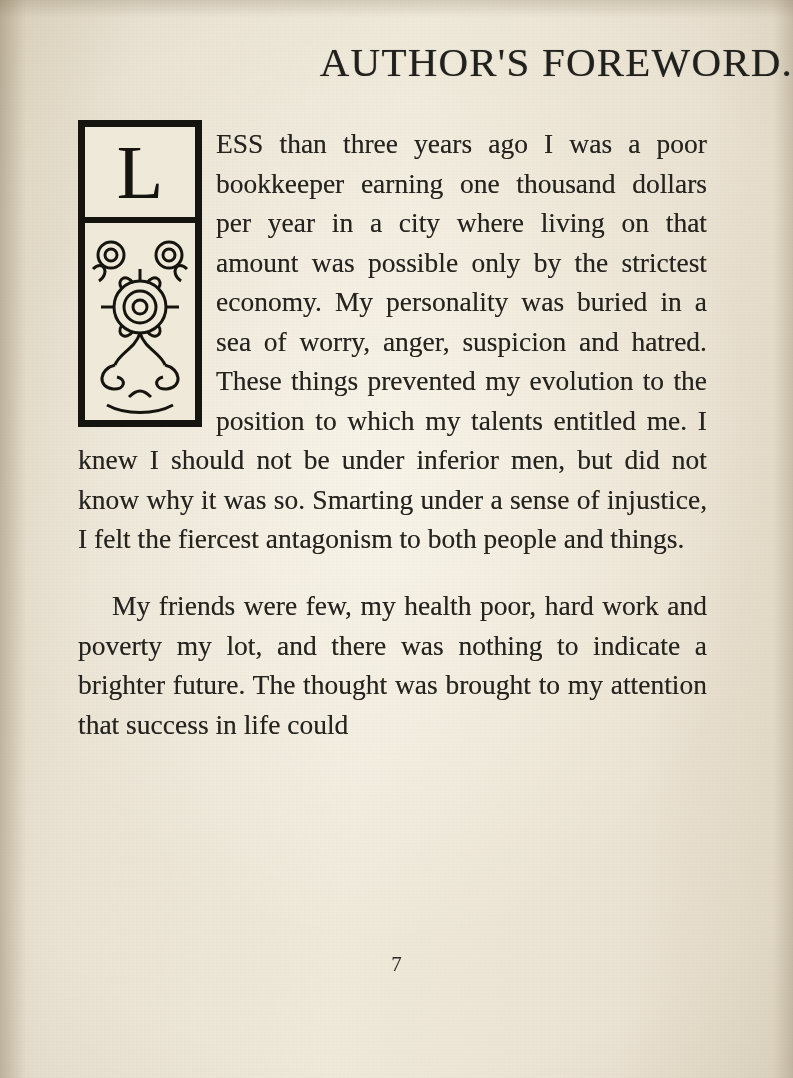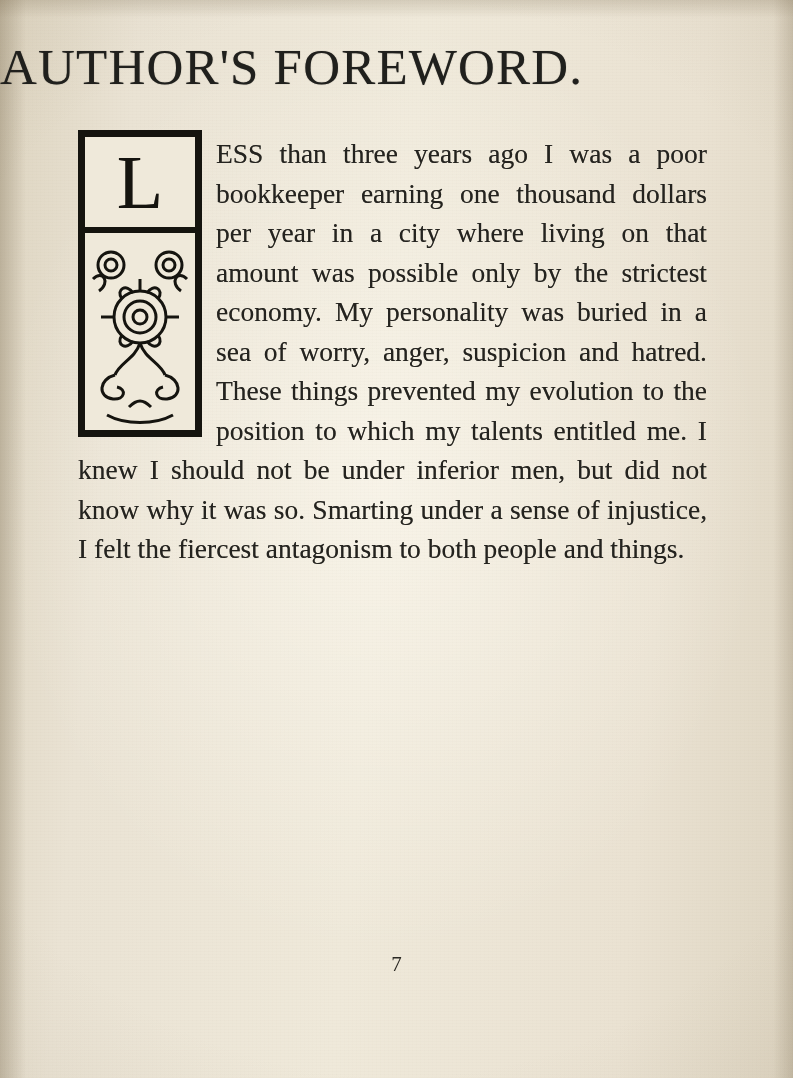--- a/index.html
+++ b/index.html
@@ -56,23 +56,23 @@
 
   .content {
     position: relative;
     z-index: 3;
     padding: 0;
   }
 
   h1.title {
     margin: 0;
     padding: 38px 0 0 0;
-    text-align: left;
+    text-align: right;
     font-family: "Liberation Serif", serif;
-    font-size: 51px;
+    font-size: 41px;
     font-weight: normal;
     letter-spacing: 1.2px;
     color: #20201d;
     text-shadow: 0 0 1px rgba(40,36,28,0.45);
   }
 
   .body-text {
     margin: 0;
     padding: 26px 86px 0 78px;
     font-size: 27.5px;
@@ -185,17 +185,18 @@
               <path d="M30 136 C14 140 12 158 28 160 C40 161 42 150 32 148"></path>
               <path d="M80 136 C96 140 98 158 82 160 C70 161 68 150 78 148"></path>
               <path d="M44 168 C52 160 58 160 66 168"></path>
               <path d="M22 176 C40 186 70 186 88 176"></path>
             </g>
           </svg>
         </div>
       </div>
 
       <p class="para">ESS than three years ago I was a poor bookkeeper earning one thousand dollars per year in a city where living on that amount was possible only by the strictest economy. My personality was buried in a sea of worry, anger, suspicion and hatred. These things prevented my evolution to the position to which my talents entitled me. I knew I should not be under inferior men, but did not know why it was so. Smarting under a sense of injustice, I felt the fiercest antagonism to both people and things.</p>
+      <p class="para">My friends were few, my health poor, hard work and poverty my lot, and there was nothing to indicate a brighter future. The thought was brought to my attention that success in life could</p>
     </div>
   </div>
 
   <div class="folio">7</div>
 </div>
 
 </body></html>

